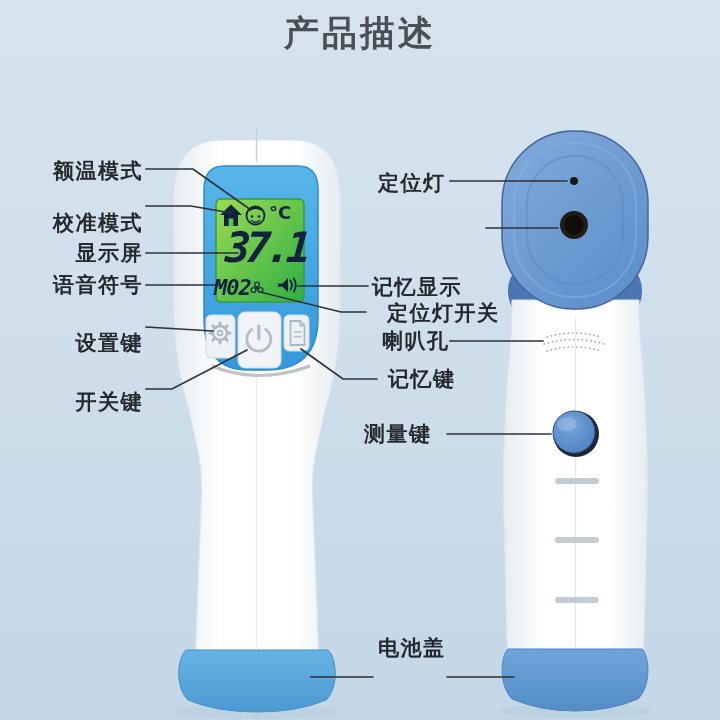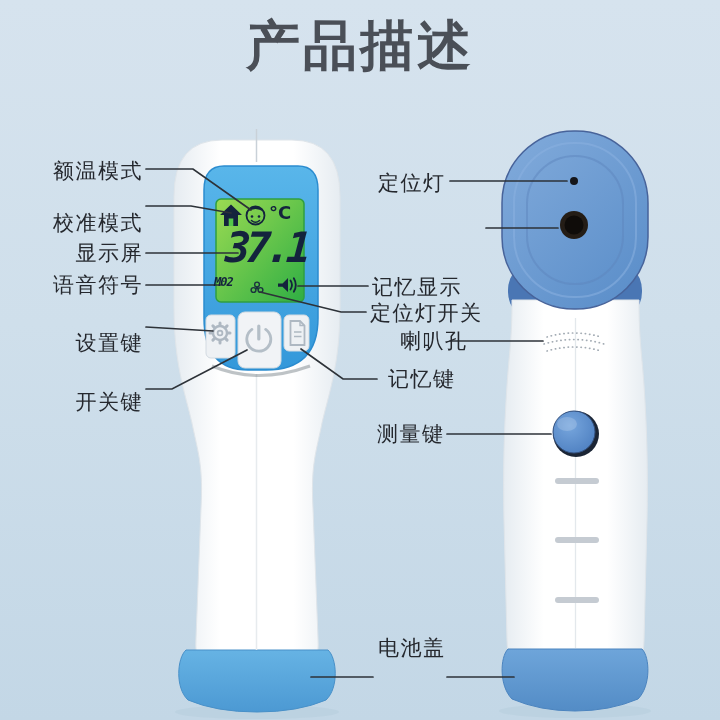--- a/index.html
+++ b/index.html
@@ -6,42 +6,42 @@
   .stage{
     position:relative;
     width:720px;height:720px;
     overflow:hidden;
     background:linear-gradient(180deg,#d6e3ee 0%,#cfdfeb 45%,#c3d7e6 100%);
     font-family:"DejaVu Sans", sans-serif;
   }
   .page-title{
     position:absolute;top:10px;left:0;width:720px;
     text-align:center;
-    font-size:54px;font-weight:700;color:#4a4f57;letter-spacing:3px;
+    font-size:35px;font-weight:700;color:#4a4f57;letter-spacing:3px;
   }
   .art{position:absolute;left:0;top:0;width:720px;height:720px;}
   .label{
     position:absolute;
-    font-size:21px;font-weight:400;color:#25282e;
+    font-size:21px;font-weight:700;color:#25282e;
     letter-spacing:1.5px;white-space:nowrap;
     transform:translateY(-50%);
     line-height:1;
   }
   .label.l{right:577px;text-align:right;}
   .lcd-temp{
     position:absolute;left:222px;top:222px;width:88px;height:52px;
     font-family:"DejaVu Sans Mono", monospace;
     font-size:42px;font-weight:700;font-style:italic;
     color:#14233d;letter-spacing:-5px;text-align:center;line-height:52px;
     transform:skewX(-4deg);
   }
   .lcd-mem{
     position:absolute;left:214px;top:275px;
     font-family:"DejaVu Sans Mono", monospace;
-    font-size:12px;font-weight:700;font-style:italic;
+    font-size:22px;font-weight:700;font-style:italic;
     color:#14233d;letter-spacing:-1px;
   }
   .lcd-unit{
     position:absolute;left:269px;top:202px;
     font-size:18px;font-weight:700;color:#14233d;letter-spacing:0;
   }
 </style>
 </head>
 <body>
 
@@ -220,19 +220,19 @@
 
   <div class="label l" style="top:171px">额温模式</div>
   <div class="label l" style="top:223px">校准模式</div>
   <div class="label l" style="top:253px">显示屏</div>
   <div class="label l" style="top:285px">语音符号</div>
   <div class="label l" style="top:343px">设置键</div>
   <div class="label l" style="top:402px">开关键</div>
 
   <div class="label" style="left:378px;top:183px">定位灯</div>
   <div class="label" style="left:372px;top:287px">记忆显示</div>
-  <div class="label" style="left:370px;top:313px">定位灯开关</div>
-  <div class="label" style="left:400px;top:341px">喇叭孔</div>
+  <div class="label" style="left:387px;top:313px">定位灯开关</div>
+  <div class="label" style="left:382px;top:341px">喇叭孔</div>
   <div class="label" style="left:388px;top:379px">记忆键</div>
-  <div class="label" style="left:377px;top:434px">测量键</div>
+  <div class="label" style="left:364px;top:434px">测量键</div>
   <div class="label" style="left:378px;top:648px">电池盖</div>
 
 </div>
 
 </body></html>

